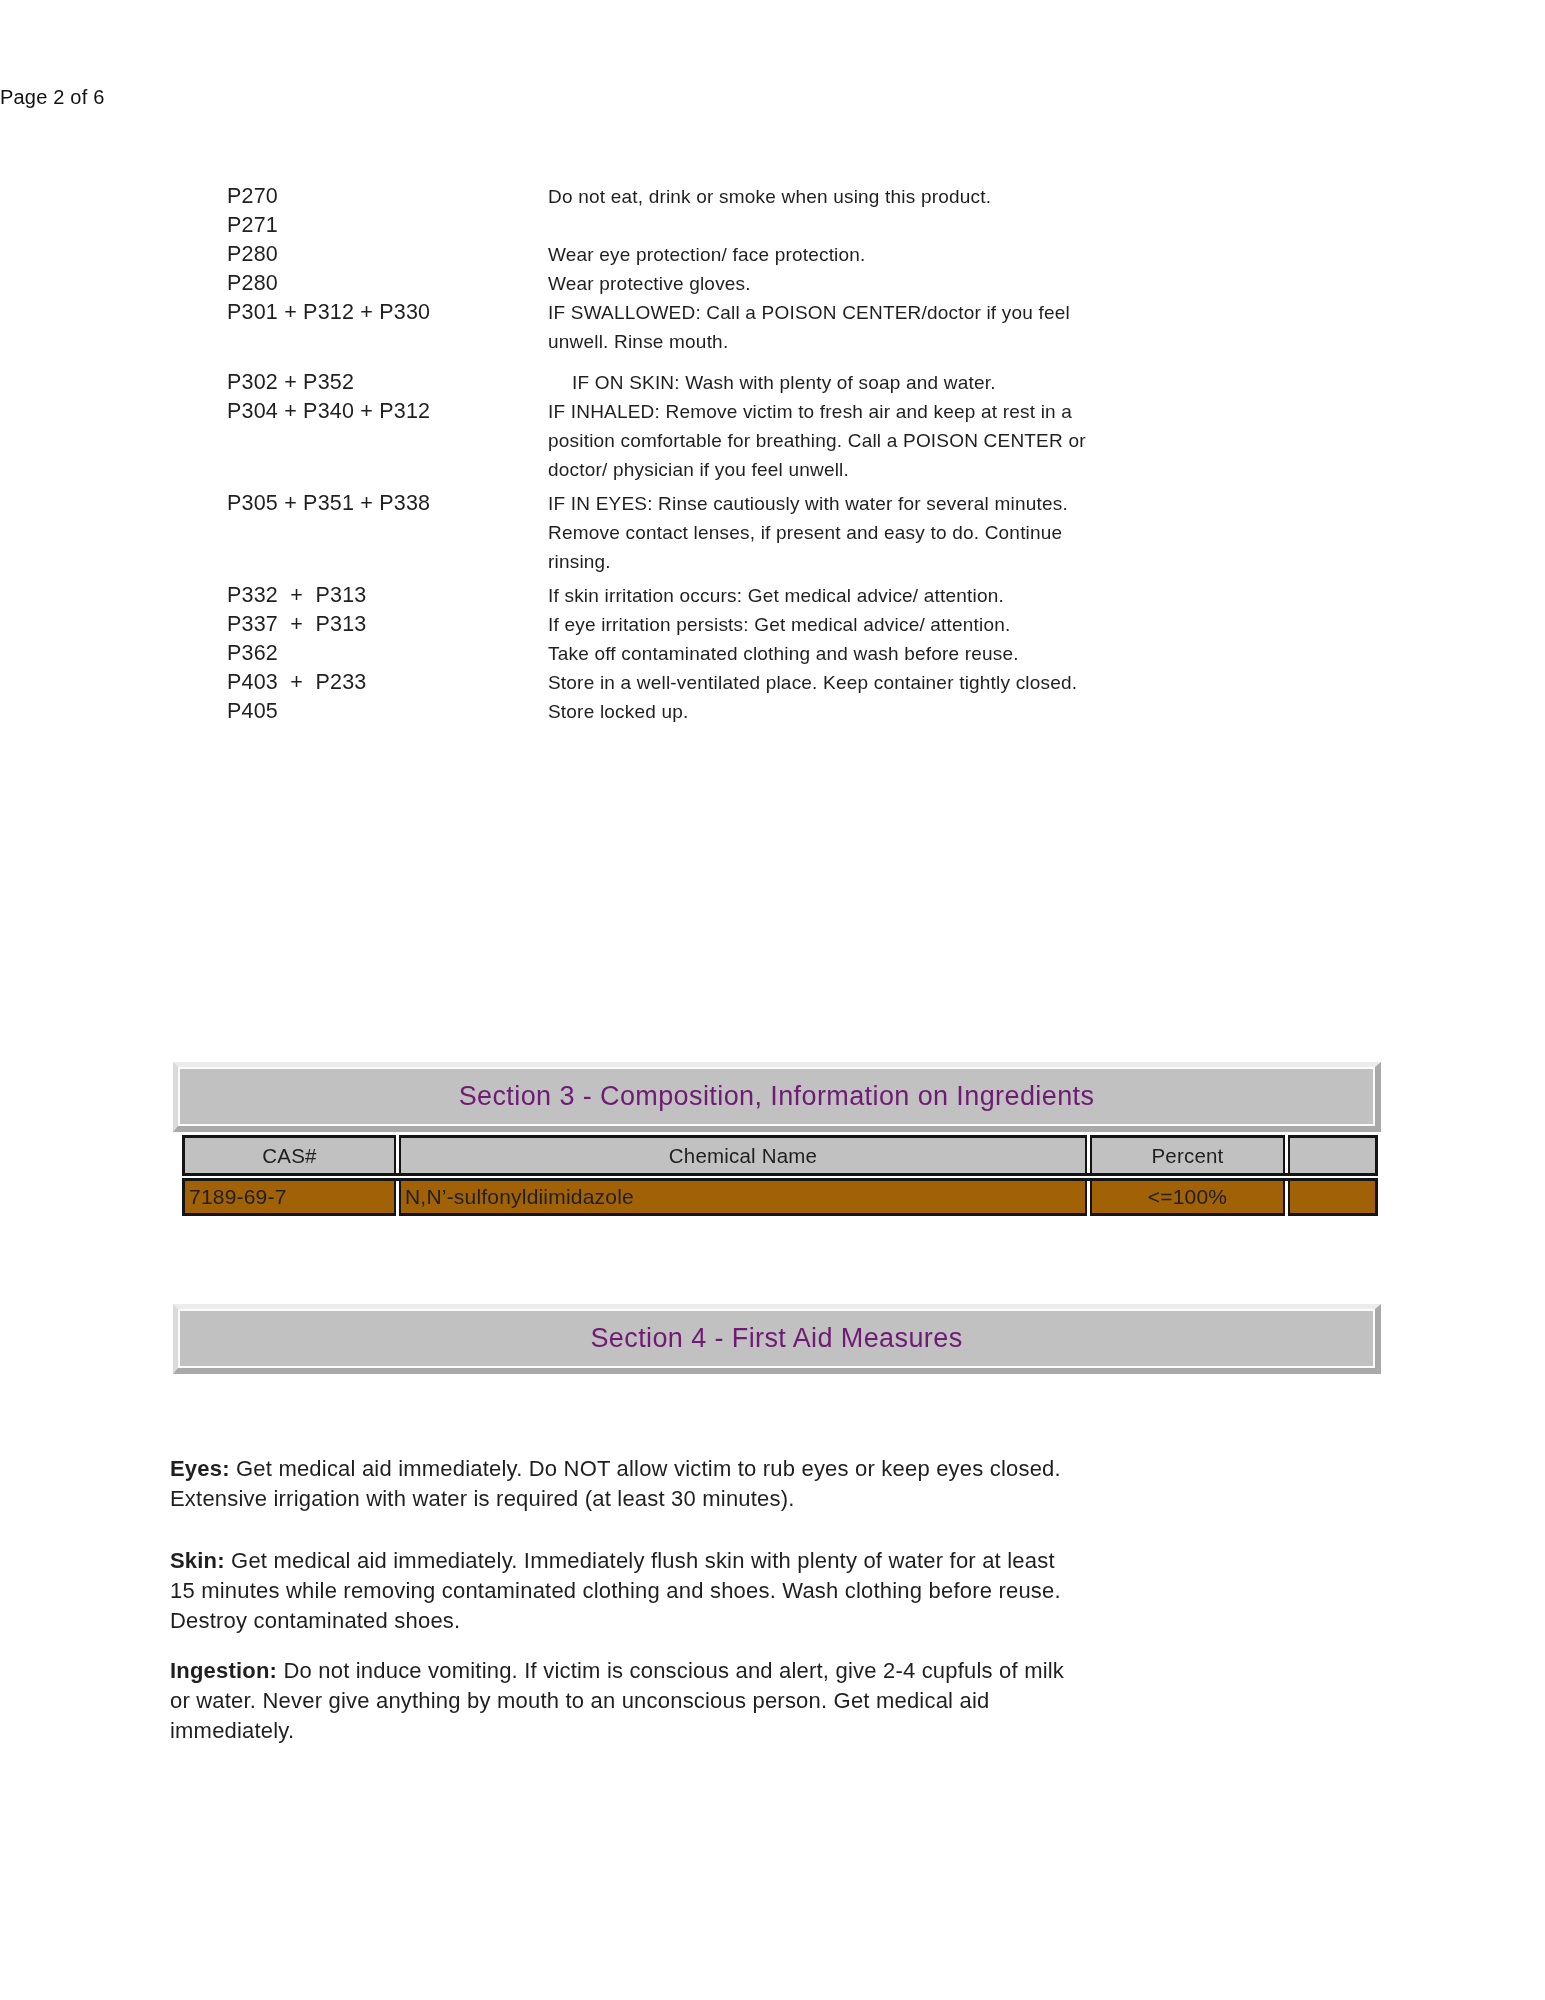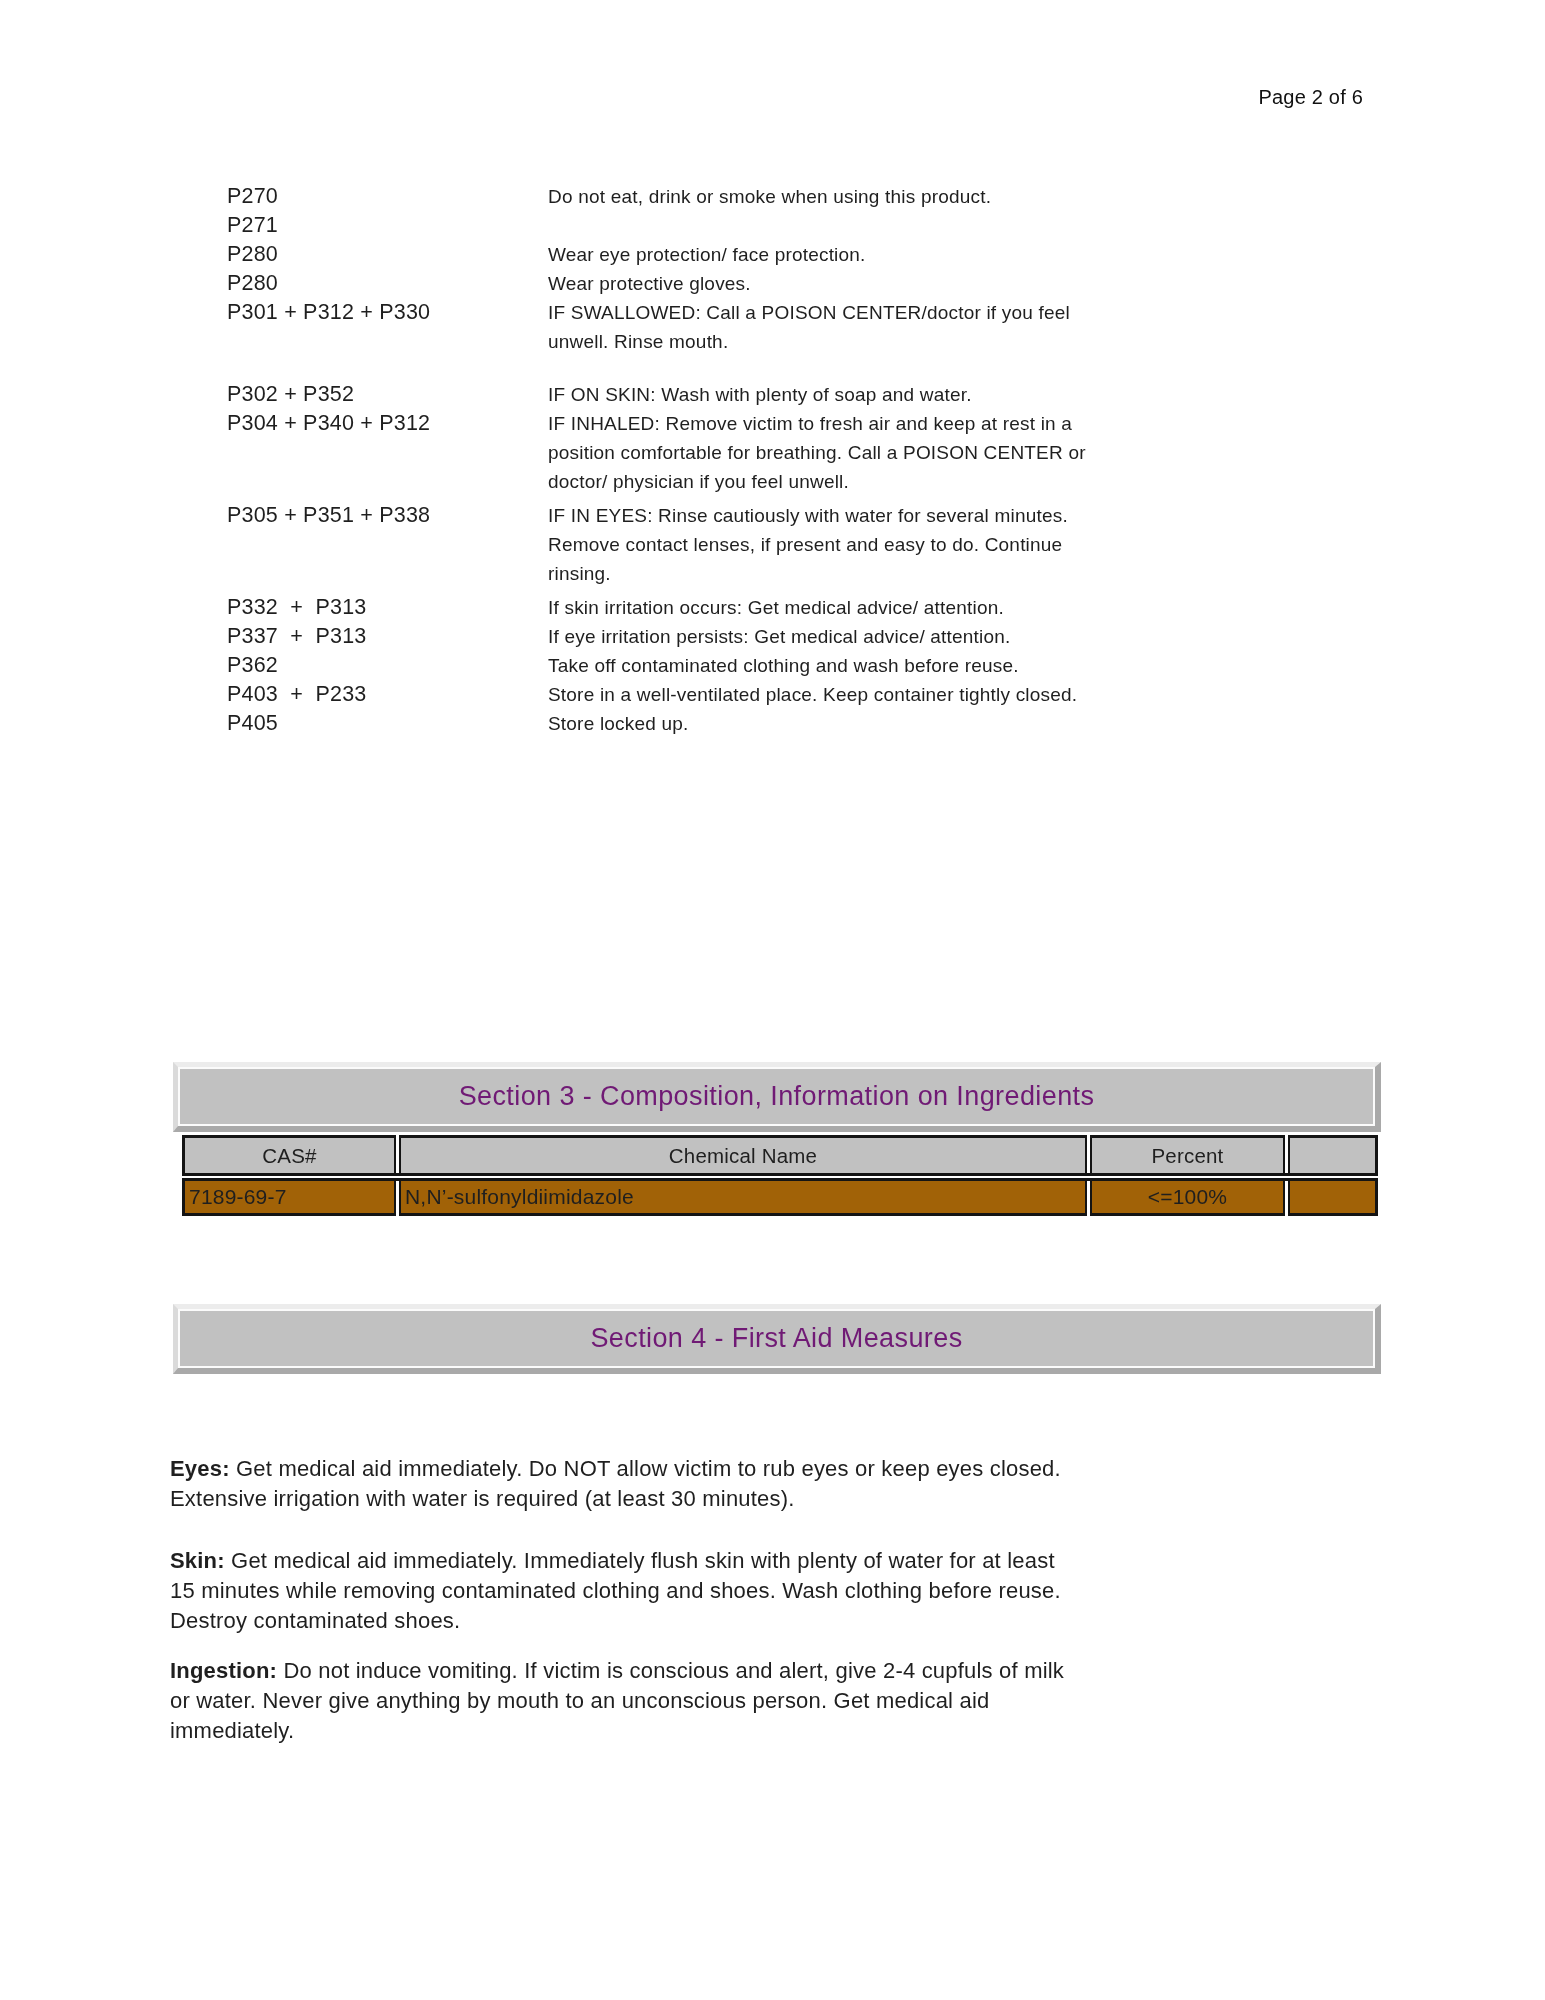--- a/index.html
+++ b/index.html
@@ -7,27 +7,27 @@
     width: 1545px; height: 2000px;
     font-family: "Liberation Sans", sans-serif;
     color: #1f1f1f;
     position: relative;
     letter-spacing: 0.2px;
   }
   .page { position: relative; width: 1545px; height: 2000px; overflow: hidden; }
 
   .page-number {
     position: absolute; top: 86px; left: 0; right: 182px;
-    text-align: right; font-size: 20px; color: #111;
+    font-size: 20px; color: #111;
   }
 
   
   .pcode-list { position: absolute; top: 182px; left: 227px; right: 172px; }
   .pcode-row { display: grid; grid-template-columns: 321px 1fr; }
-  .pcode-row.gap-lg { margin-top: 24px; }
+  .pcode-row.gap-lg { margin-top: 12px; gap: 24px; }
   .pcode-row.gap-sm { margin-top: 5px; }
   .pcode-label {
     font-size: 21.5px; line-height: 29px; white-space: pre-wrap;
   }
   .pcode-text {
     font-size: 19px; line-height: 29px; white-space: pre-wrap;
   }
 
   
   .section-box {

